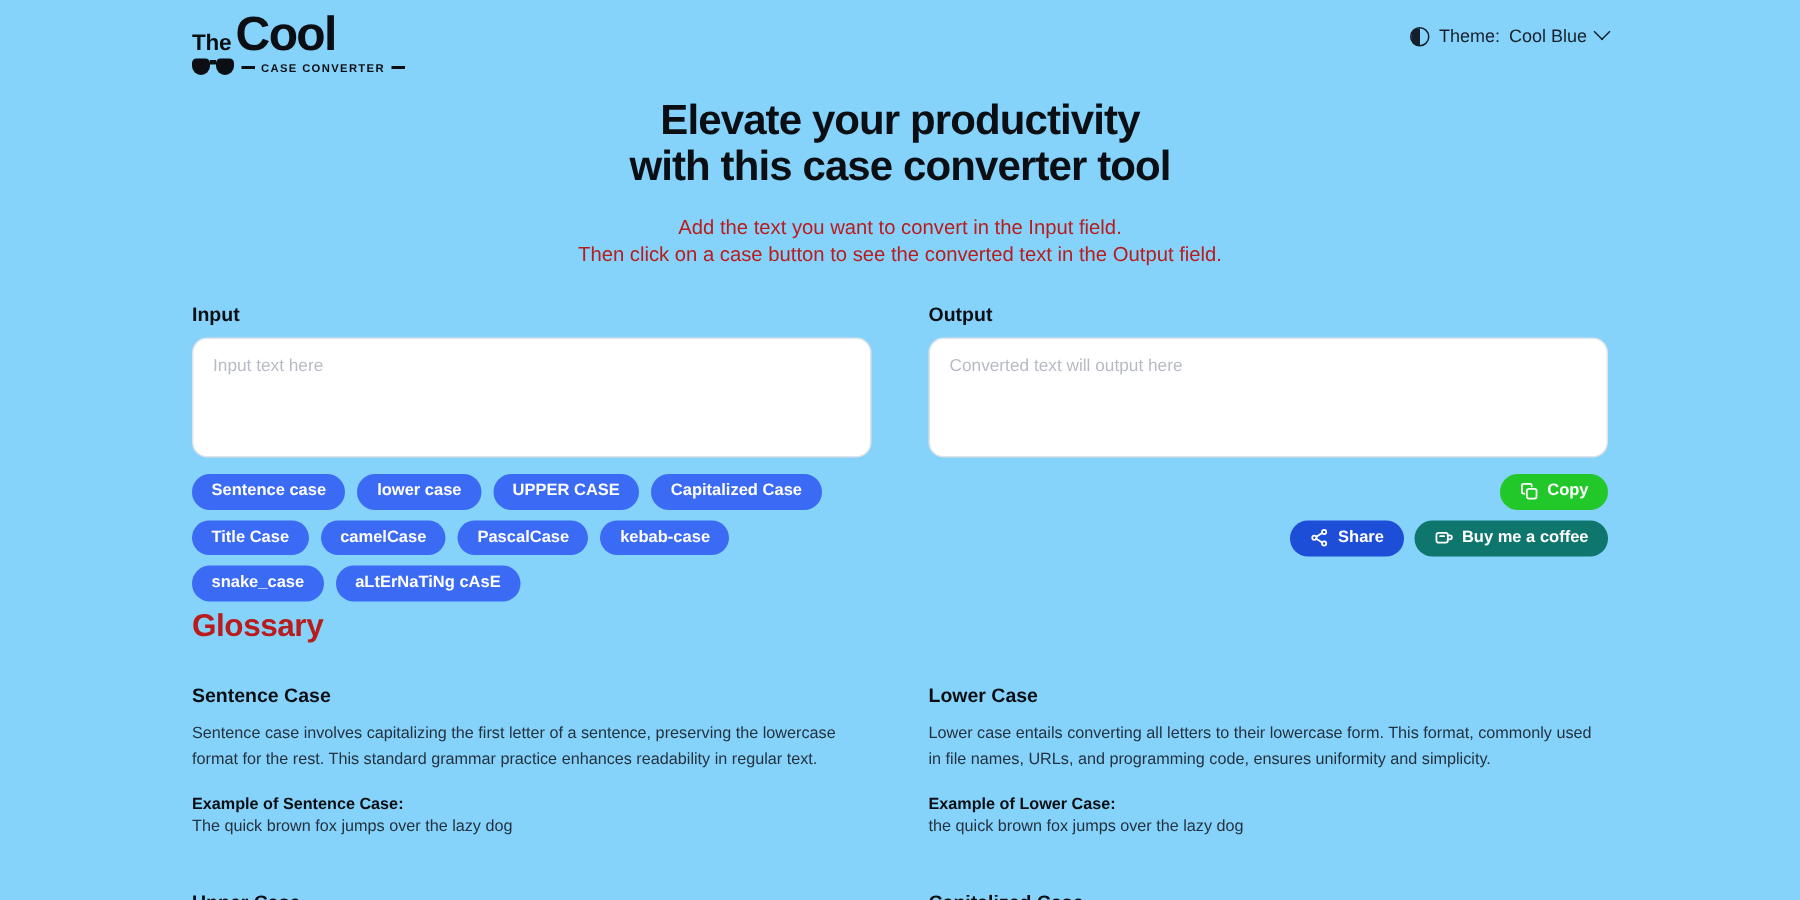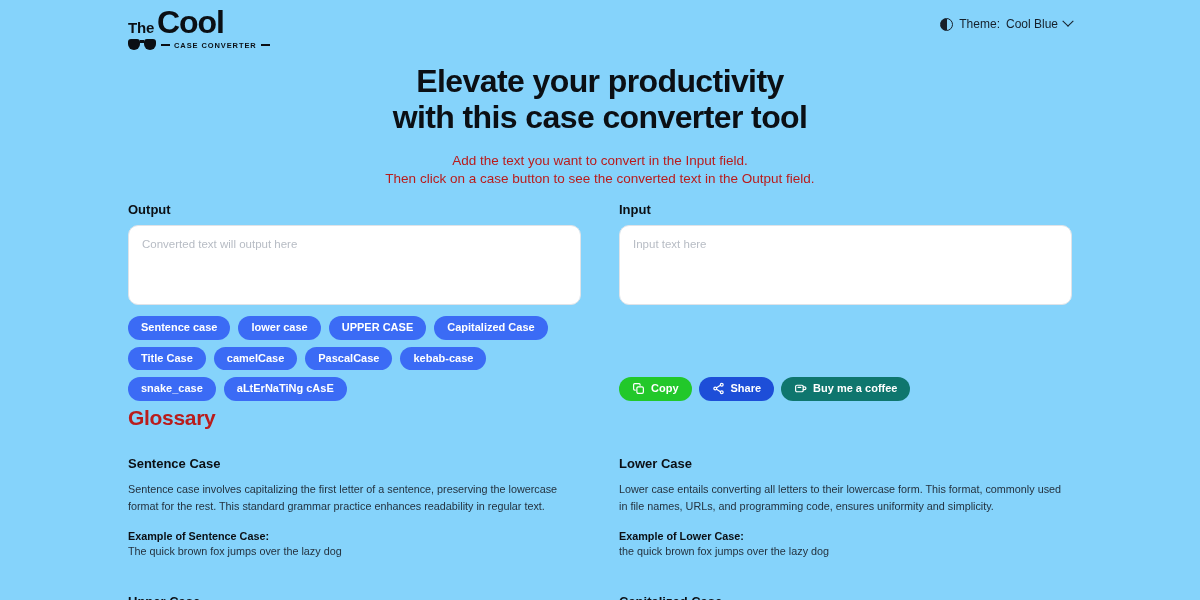--- a/index.html
+++ b/index.html
@@ -35,38 +35,38 @@
   .theme-picker { display: flex; align-items: center; gap: 6px; font-size: 12px; color: #16202b; margin-top: 13px; }
   .theme-icon { width: 13px; height: 13px; border-radius: 50%; border: 1.6px solid #16202b;
                 background: linear-gradient(to right, #16202b 50%, transparent 50%); flex: 0 0 auto; }
   .theme-label { font-weight: 400; }
   .theme-value { font-weight: 400; color: #16202b; }
   .chev { width: 8px; height: 8px; border-right: 1.6px solid #16202b; border-bottom: 1.6px solid #16202b;
           transform: rotate(45deg) translate(-2px,-2px); display: inline-block; }
 
   
   .hero { position: absolute; top: 64px; left: 0; right: 0; text-align: center; }
-  .hero h1 { font-size: 32px; font-weight: 800; line-height: 1.12; letter-spacing: -0.6px; color: #0b0f14; }
+  .hero h1 { font-size: 28px; font-weight: 800; line-height: 1.12; letter-spacing: -0.6px; color: #0b0f14; }
   .hero p { margin-top: 16px; font-size: 13.5px; line-height: 1.38; color: #b91c1c; font-weight: 400; }
 
   
   .panels { position: absolute; top: 202px; left: 128px; right: 128px; display: flex; gap: 38px; }
   .panel { flex: 1; }
   .panel-label { font-size: 13px; font-weight: 700; color: #0b0f14; margin-bottom: 8px; }
   .textarea {
     width: 100%; height: 80px; background: #ffffff; border: 1px solid #dfe3e8;
     border-radius: 10px; padding: 11px 13px; font-size: 11.5px; color: #b7bcc4;
     font-family: "Liberation Sans", sans-serif; resize: none; outline: none; line-height: 1.3;
   }
   .textarea::placeholder { color: #b7bcc4; }
 
   
   .actions { position: absolute; top: 316px; left: 128px; right: 128px; display: flex; gap: 38px; }
   .actions-left { flex: 1; display: flex; flex-wrap: wrap; gap: 7px 8px; align-content: flex-start; }
-  .actions-right { flex: 1; display: flex; align-items: flex-end; gap: 7px; }
+  .actions-right { flex: 1; display: flex; flex-direction: column; align-items: flex-end; gap: 7px; }
 
   .case-btn {
     background: #3b6bf5; color: #ffffff; border: none; border-radius: 999px;
     font-family: "Liberation Sans", sans-serif; font-size: 11px; font-weight: 700;
     padding: 5px 13px 6px; cursor: pointer; white-space: nowrap; line-height: 1.15;
   }
   .pill {
     display: inline-flex; align-items: center; gap: 6px; border: none; border-radius: 999px;
     color: #fff; font-family: "Liberation Sans", sans-serif; font-size: 11px; font-weight: 700;
     padding: 5px 13px 6px; cursor: pointer; white-space: nowrap; line-height: 1.15;
@@ -130,26 +130,26 @@
       <span>with this case converter tool</span>
     </h1>
     <p>
       <span>Add the text you want to convert in the Input field.</span><br>
       <span>Then click on a case button to see the converted text in the Output field.</span>
     </p>
   </div>
 
   <div class="panels">
     <div class="panel">
+      <div class="panel-label">Input</div>
+      <textarea class="textarea" placeholder="Input text here" style=""></textarea>
+    </div>
+    <div class="panel">
       <div class="panel-label">Output</div>
       <textarea class="textarea" readonly="" placeholder="Converted text will output here" style=""></textarea>
-    </div>
-    <div class="panel">
-      <div class="panel-label">Input</div>
-      <textarea class="textarea" placeholder="Input text here" style=""></textarea>
     </div>
   </div>
 
   <div class="actions">
     <div class="actions-left">
       <button class="case-btn">Sentence case</button>
       <button class="case-btn">lower case</button>
       <button class="case-btn">UPPER CASE</button>
       <button class="case-btn">Capitalized Case</button>
       <button class="case-btn">Title Case</button>

